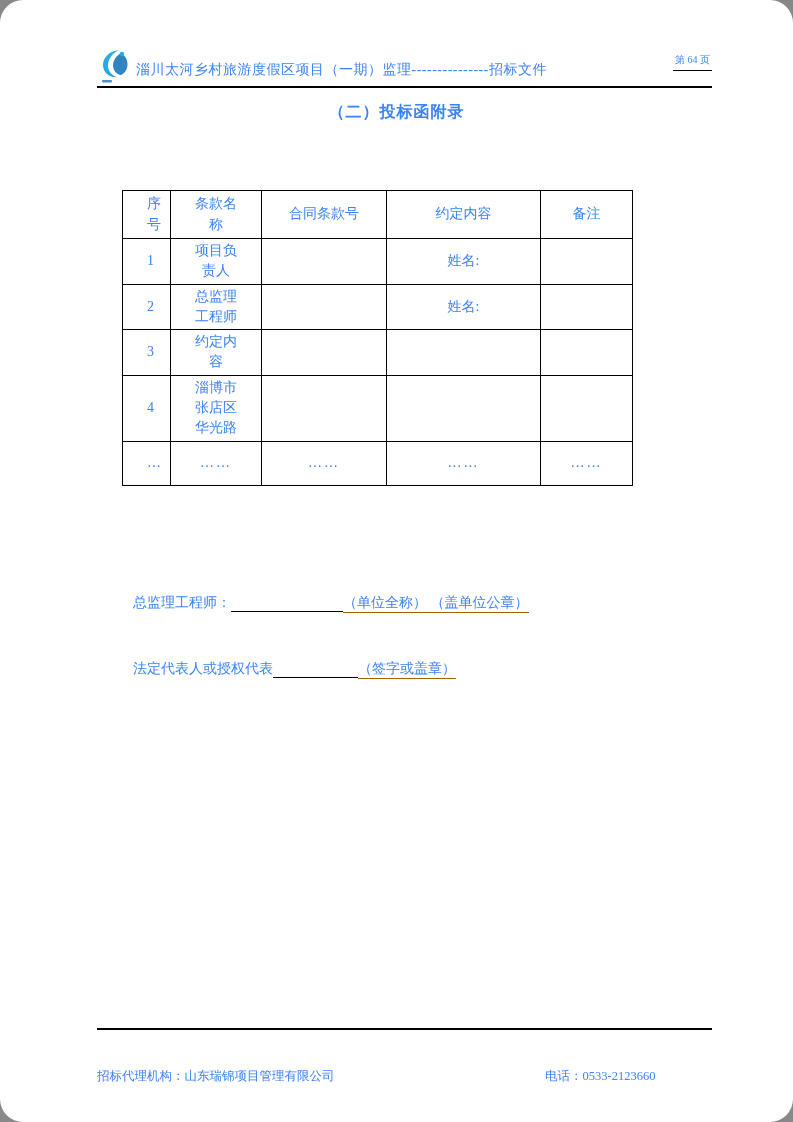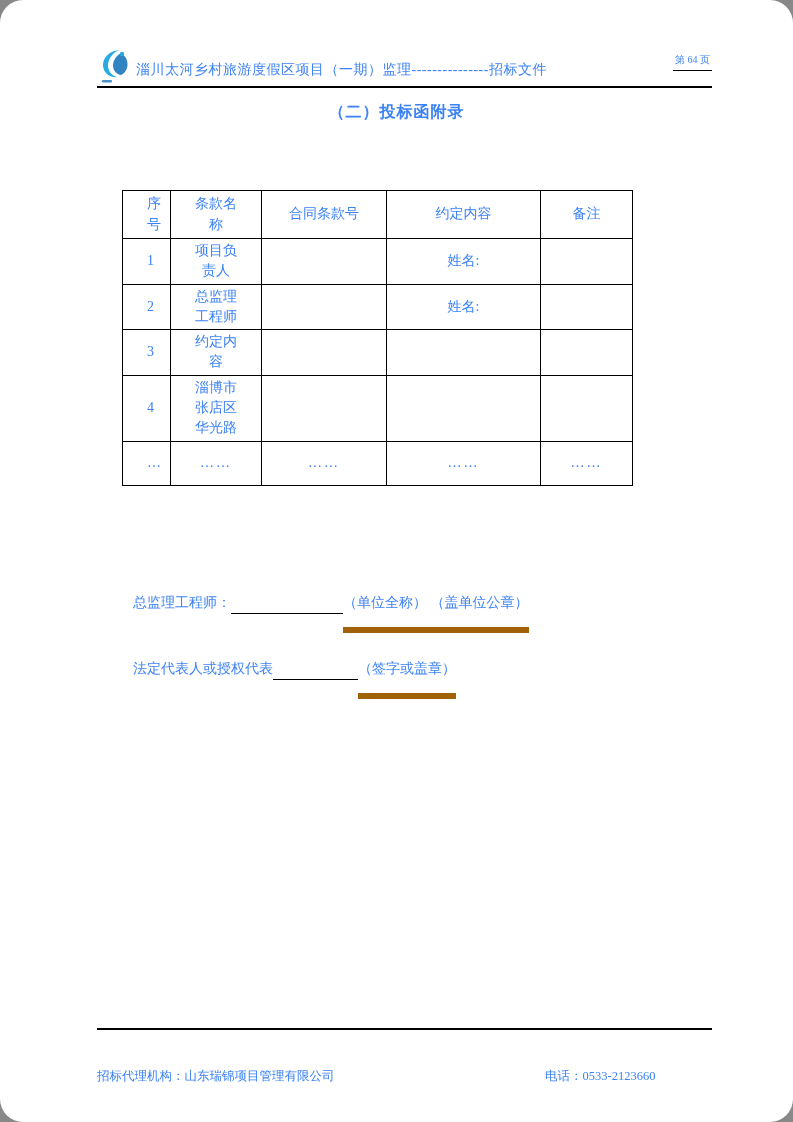--- a/index.html
+++ b/index.html
@@ -28,21 +28,21 @@
     font-size:14px; font-weight:normal; padding:2px 24px; line-height:1.45;
     word-break:break-all;
   }
   table.appx { border:1.5px solid #000; }
   table.appx thead tr { height:48px; }
   table.appx tbody tr { height:45px; }
   table.appx tbody tr:nth-child(4) { height:47px; }
   table.appx tbody tr:nth-child(5) { height:44px; letter-spacing:2px; }
   
   .form-line { position:absolute; left:133px; font-size:14px; white-space:nowrap; }
-  .ul { border-bottom:6px solid #a16207; padding-bottom:17px; }
+  .ul { border-bottom:1px solid #a16207; padding-bottom:2px; }
   .blank { display:inline-block; height:14px; border-bottom:1px solid #000; vertical-align:bottom; }
   .b110 { width:112px; } .b85 { width:85px; } .b62 { width:62px; }
   .line-bidder { top:594px; }
   .line-rep { top:660px; }
   .line-date { top:725px; }
   
   .footer-rule { position:absolute; left:97px; top:1028px; width:615px; height:1.6px; background:#000; }
   .footer-col { position:absolute; top:1033px; font-size:12.5px; line-height:17.5px; white-space:pre; }
   .footer-left { left:97px; }
   .footer-right { left:545px; }

